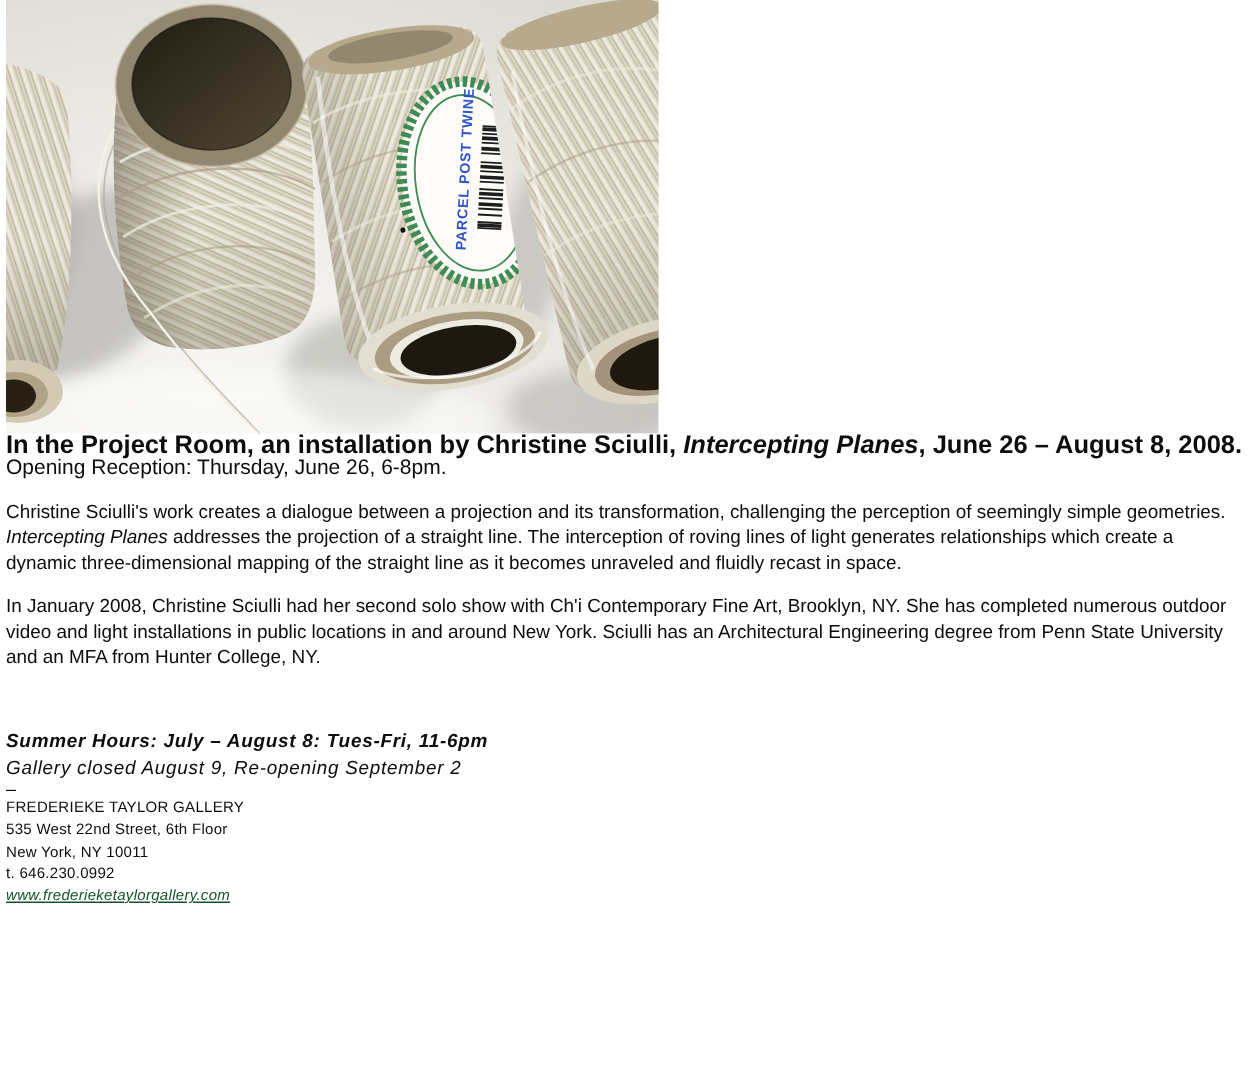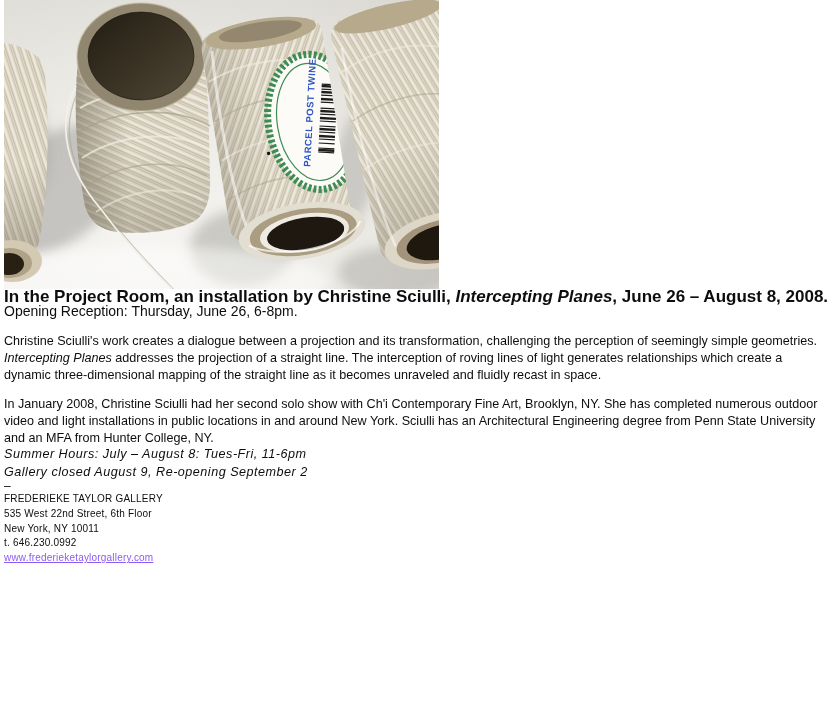--- a/index.html
+++ b/index.html
@@ -10,25 +10,25 @@
   .content{padding:0 4px;}
   .content div, .content p{margin:0;}
   .photo{margin:20px 0 0 103px;width:435px;height:289px;line-height:0;}
   .headline{margin-top:29px;font-weight:bold;font-size:17px;line-height:15px;max-width:826px;}
   .headline em, .para em{font-style:italic;}
   .reception{margin-top:15px;font-weight:normal;font-size:14px;line-height:15px;}
   .para{font-size:12.6px;line-height:17px;max-width:826px;}
   #para1{margin-top:14px;}
   #para2{margin-top:12px;}
   .hours{font-style:italic;font-size:12.6px;line-height:15px;letter-spacing:0.5px;}
-  #hours1{}
+  #hours1{margin-top:40px;font-weight:bold;}
   #hours2{margin-top:3px;}
   .sep{margin-top:30px;font-size:12px;line-height:12px;}
   .footer{font-size:10px;line-height:14.8px;margin-top:3px;letter-spacing:0.2px;}
-  a.site{color:#8b5cf6;text-decoration:underline;cursor:pointer;}
+  a.site{color:#14532d;text-decoration:underline;cursor:pointer;font-style:italic;}
   svg text{font-family:"Liberation Sans",sans-serif;}
 </style>
 </head>
 <body>
 
 <div class="content">
 
   <div class="photo">
     <svg width="435" height="289" viewBox="0 0 435 289">
       <defs>

